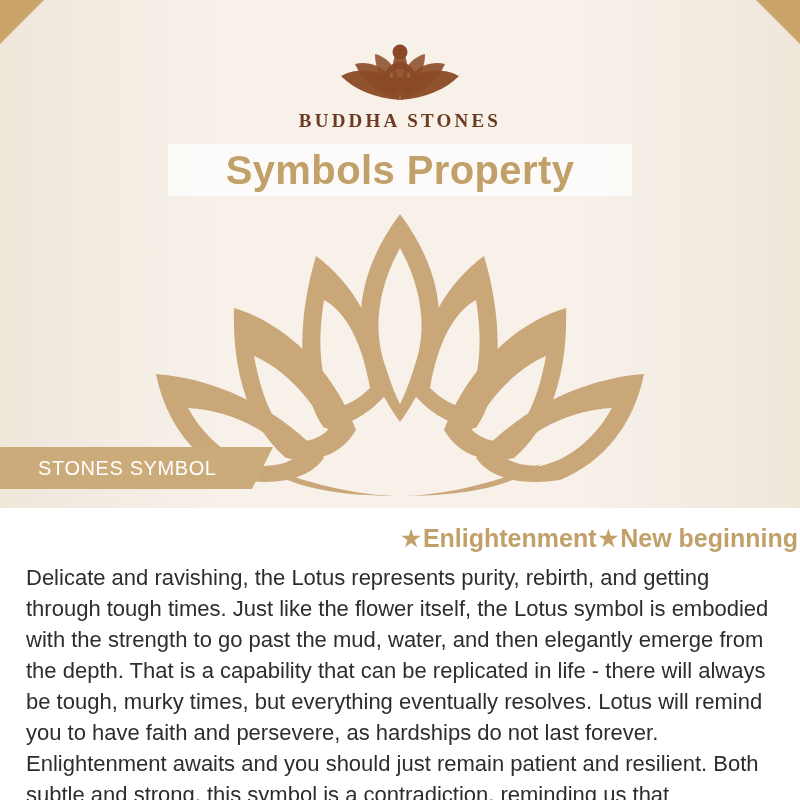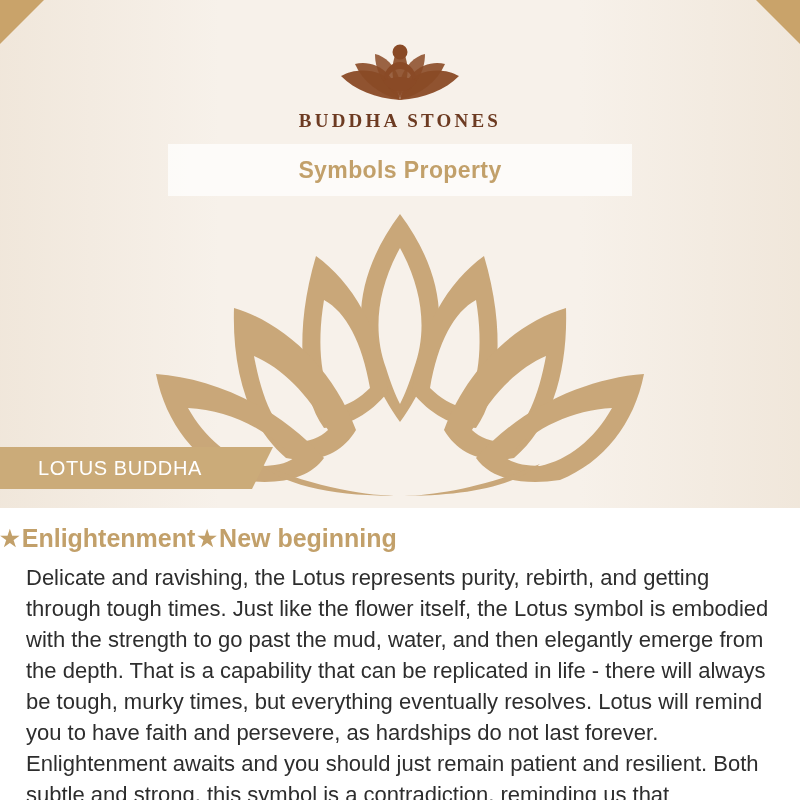--- a/index.html
+++ b/index.html
@@ -88,21 +88,21 @@
     top: 144px;
     left: 168px;
     width: 464px;
     height: 52px;
     background: rgba(255,255,255,0.72);
     display: flex;
     align-items: center;
     justify-content: center;
   }
   .title-text {
-    font-size: 23px;
+    font-size: 40px;
     font-weight: bold;
     color: #c2a06a;
     letter-spacing: .4px;
   }
 
   .lotus-wrap {
     position: absolute;
     top: 196px;
     left: 0;
     width: 800px;
@@ -142,21 +142,21 @@
     width: 800px;
     height: 292px;
     background: #ffffff;
   }
 
   .headline {
     position: absolute;
     top: 16px;
     left: 0;
     width: 800px;
-    text-align: left;
+    text-align: right;
     font-size: 25px;
     font-weight: bold;
     color: #c2a06a;
     white-space: nowrap;
   }
   .headline .star {
     color: #c2a06a;
     font-size: 22px;
     vertical-align: 1px;
   }
@@ -236,21 +236,21 @@
 
         <path d="M524 178 C468 182 402 210 356 262 C370 282 400 290 440 284 C484 266 514 228 524 178 Z
                  M492 212 C474 244 448 264 420 270 C406 270 394 268 386 262 C414 232 452 214 492 212 Z"></path>
 
         <path d="M140 268 C196 292 250 300 280 300 C310 300 364 292 420 268 C392 292 340 300 280 300 C220 300 168 292 140 268 Z"></path>
       </g>
     </svg>
   </div>
 
   <div class="label-ribbon">
-    <span class="label-text">LOTUS BUDDHA</span>
+    <span class="label-text">STONES SYMBOL</span>
   </div>
 
   <div class="white-panel">
     <div class="headline">
       <span class="star">★</span><span class="h-one">Enlightenment</span><span class="star">★</span><span class="h-two">New beginning</span>
     </div>
     <div class="body-copy">Delicate and ravishing, the Lotus represents purity, rebirth, and getting through tough times. Just like the flower itself, the Lotus symbol is embodied with the strength to go past the mud, water, and then elegantly emerge from the depth. That is a capability that can be replicated in life - there will always be tough, murky times, but everything eventually resolves. Lotus will remind you to have faith and persevere, as hardships do not last forever. Enlightenment awaits and you should just remain patient and resilient. Both subtle and strong, this symbol is a contradiction, reminding us that compassion and emotional intensity is not a sign of weakness.</div>
   </div>
 
 </div>

